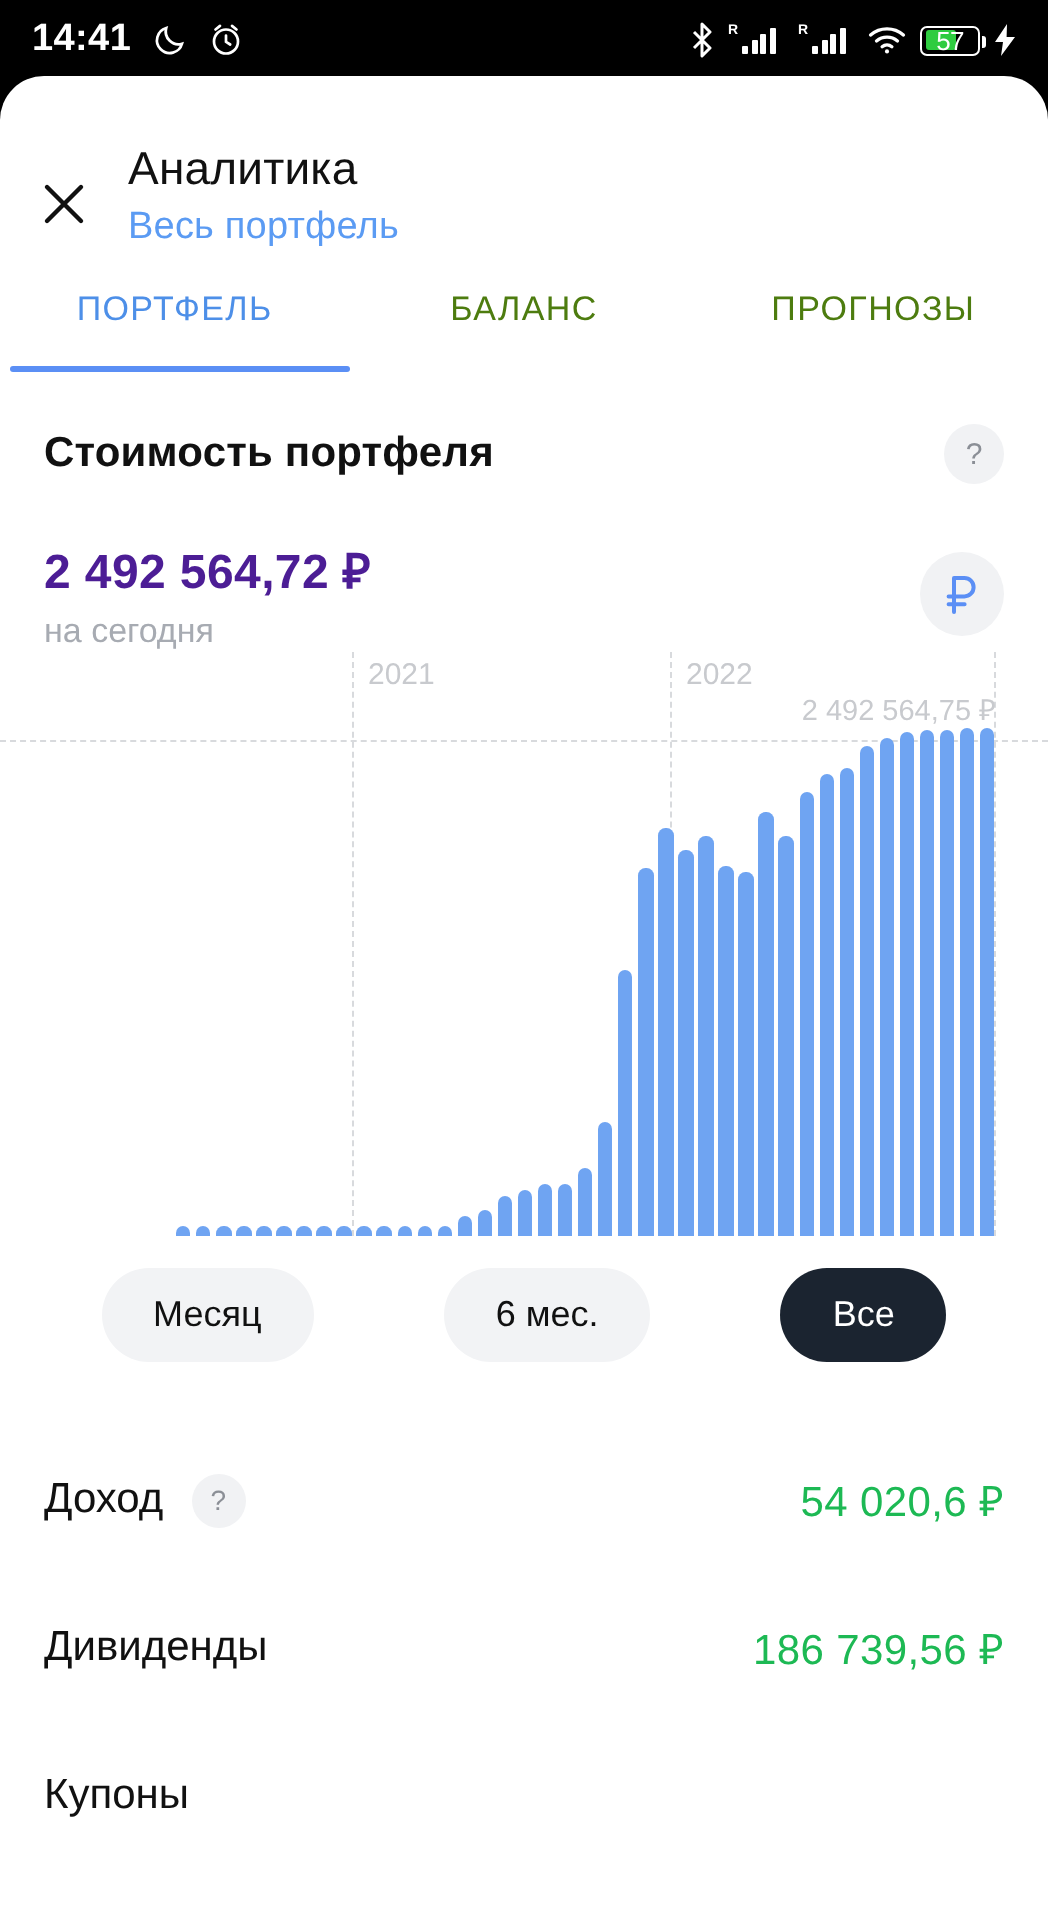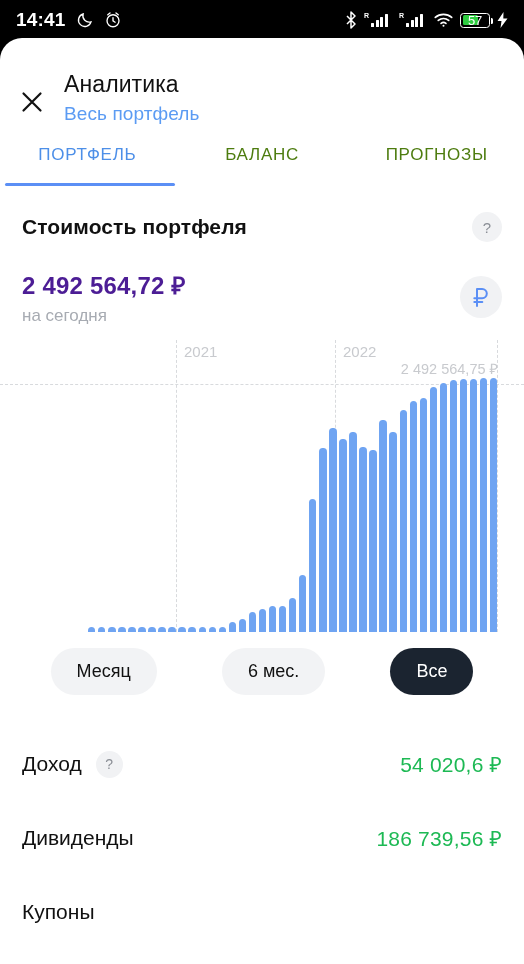--- a/index.html
+++ b/index.html
@@ -87,21 +87,21 @@
   .value-row { display:flex; align-items:center; margin-top:26px; }
   .value-main { font-size:24px; font-weight:bold; color:#4c1d95; letter-spacing:0.2px; }
   .value-sub { font-size:17px; color:#a7abb2; margin-top:5px; }
   .cur-btn {
     margin-left:auto; width:42px; height:42px; border-radius:50%;
     background:#f1f2f4; display:flex; align-items:center; justify-content:center;
     color:#5b8ff5; font-size:20px; cursor:pointer;
   }
 
   
-  .chart-wrap { position:relative; margin-top:14px; height:292px; width:524px; }
+  .chart-wrap { position:relative; height:292px; width:524px; }
   .gridline-v {
     position:absolute; top:0; bottom:0; width:0;
     border-left:1.5px dashed #d8dadd;
   }
   .gridline-h {
     position:absolute; left:0; right:0; height:0;
     border-top:1.5px dashed #d8dadd;
   }
   .year-lbl { position:absolute; font-size:15px; color:#c8cace; top:3px; }
   .peak-lbl { position:absolute; font-size:14.5px; color:#c8cace; right:26px; top:18px; white-space:nowrap;}

